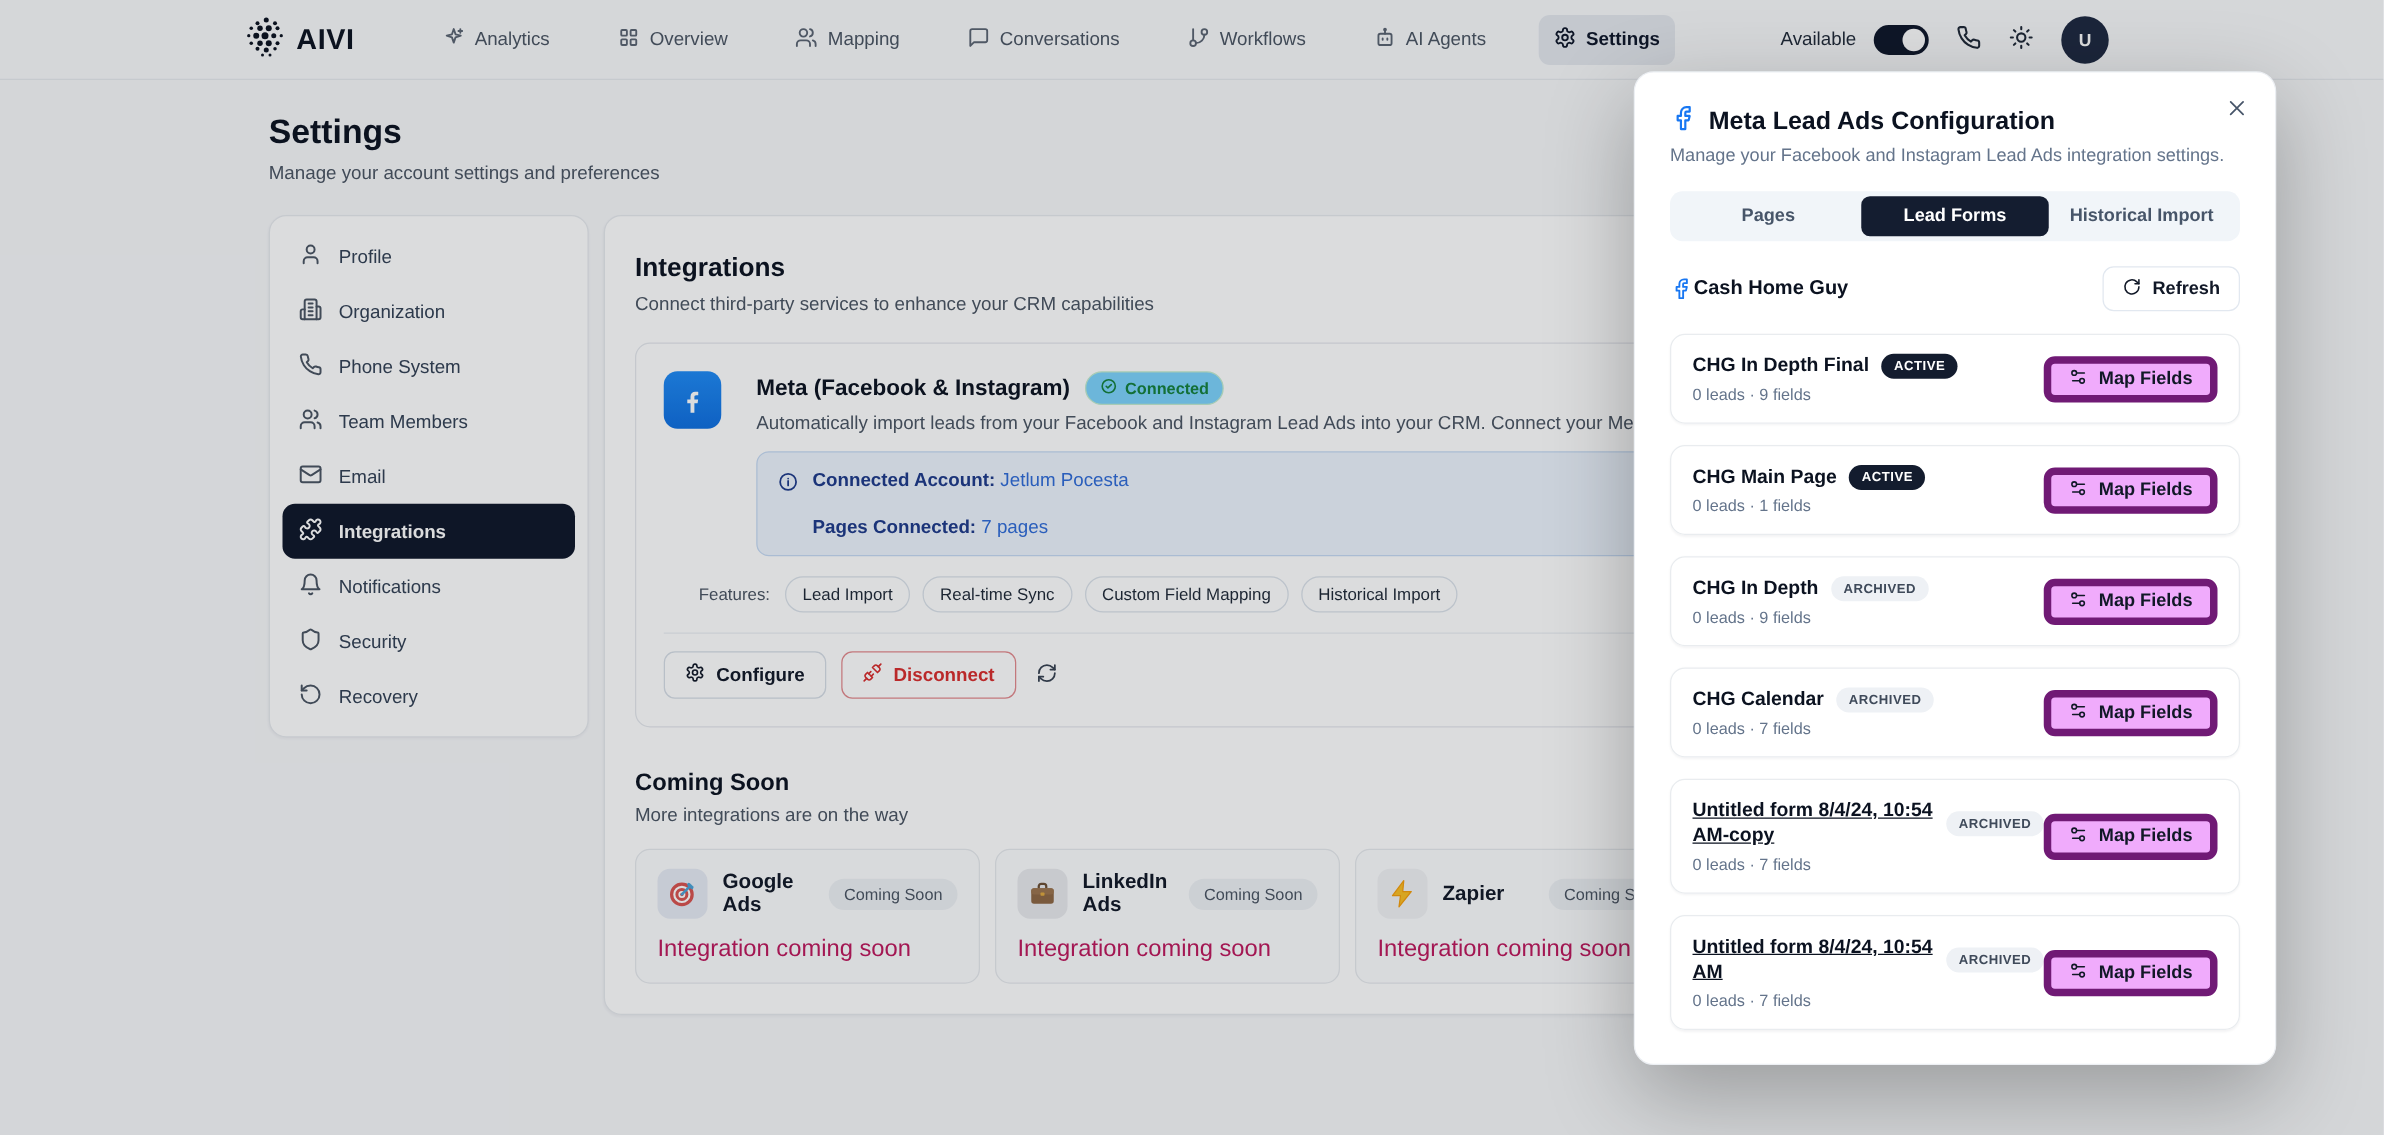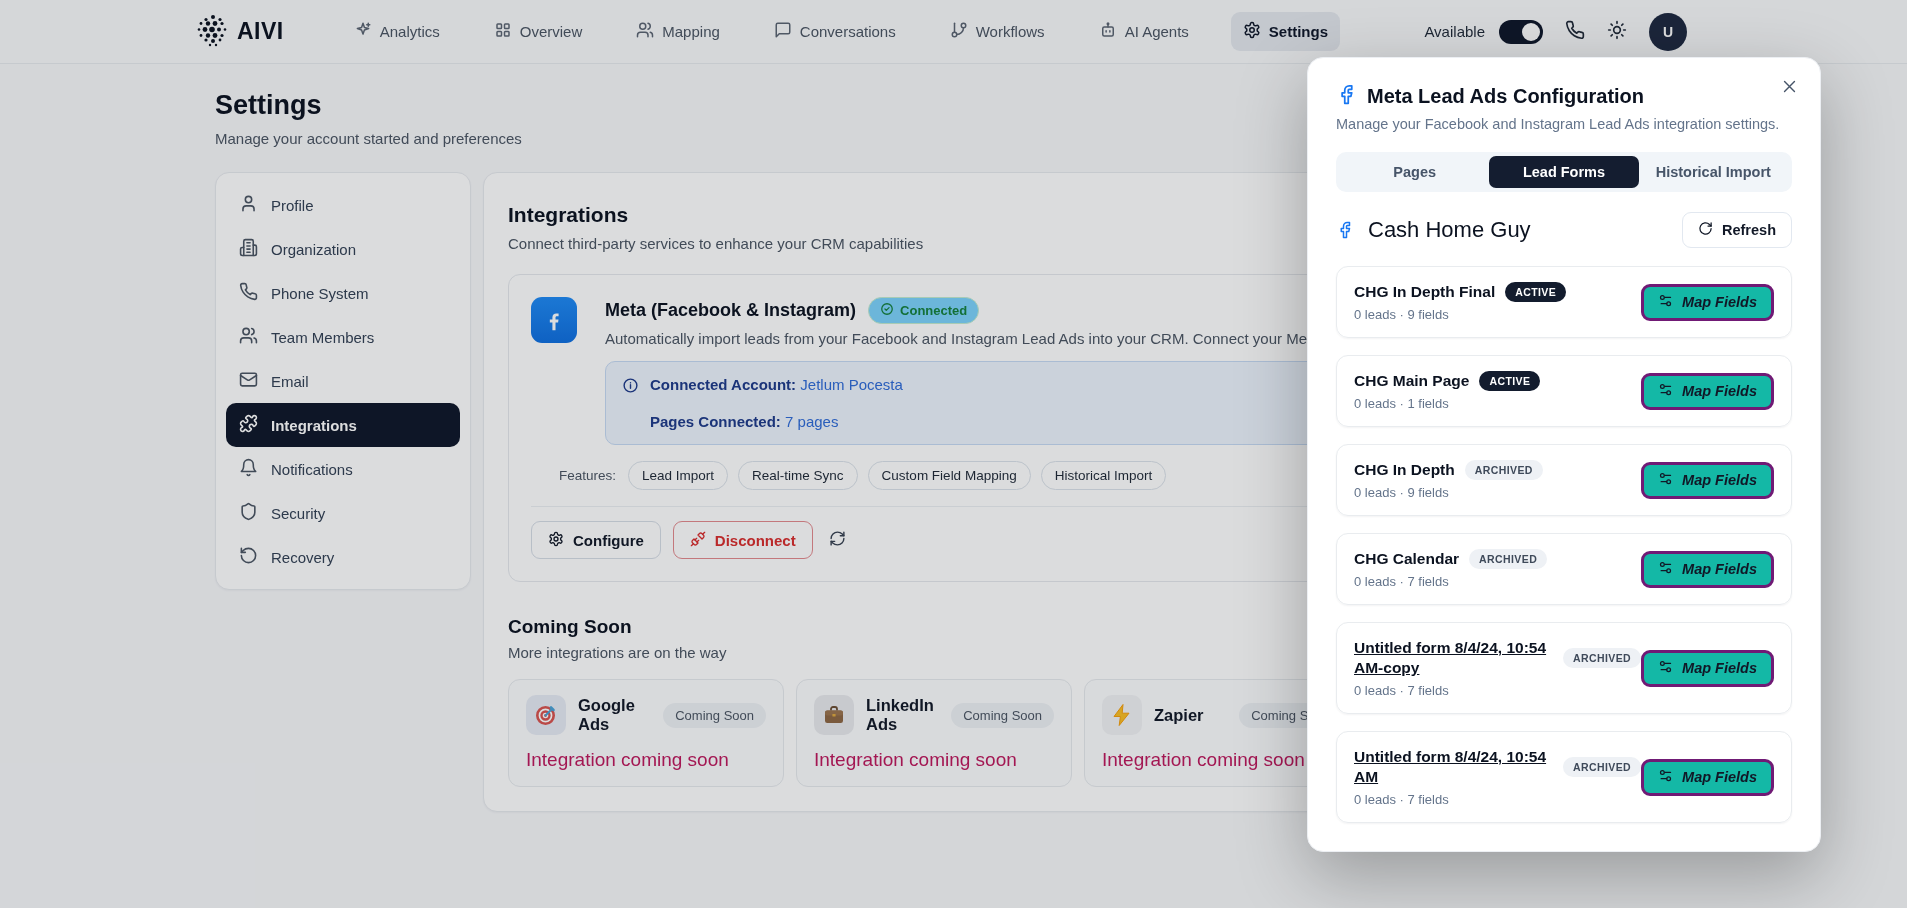--- a/index.html
+++ b/index.html
@@ -109,40 +109,40 @@
   .dlg-head svg { width:21px; height:21px; stroke:#1877f2; flex:none; }
   .dlg-title { font-size:20px; font-weight:700; color:#0b1220; }
   .dlg-sub { margin-top:7px; font-size:14.5px; color:#64748b; }
   .tabs { margin-top:20px; background:#f1f5f9; border-radius:10px; padding:4px; display:grid;
           grid-template-columns:1fr 1fr 1fr; }
   .tab { height:32px; display:flex; align-items:center; justify-content:center; font-size:14.5px;
          font-weight:600; color:#475569; border-radius:7px; cursor:pointer; }
   .tab.active { background:#141d30; color:#fff; font-weight:700; }
   .src-row { margin-top:20px; display:flex; align-items:center; }
   .src-row > svg { width:18px; height:18px; stroke:#1877f2; flex:none; }
-  .src-name { margin-left:14px; font-size:22px; font-weight:400; color:#0b1220; }
+  .src-name { margin-left:1px; font-size:16px; font-weight:700; color:#0b1220; }
   .refresh-btn { margin-left:auto; display:inline-flex; align-items:center; gap:9px; height:36px;
                  padding:0 15px; border:1px solid #e2e8f0; border-radius:9px; background:#fff;
                  font-size:14.5px; font-weight:600; color:#111827; cursor:pointer; font-family:inherit; }
   .refresh-btn svg { width:15px; height:15px; stroke:#111827; }
   .form-list { margin-top:18px; display:flex; flex-direction:column; gap:17px; }
   .form-card { border:1px solid #e9ecef; border-radius:12px; padding:15px 17px; display:flex;
                align-items:center; justify-content:space-between; box-shadow:0 1px 2px rgba(16,24,40,.05); }
   .form-info { min-width:0; }
   .form-title-row { display:flex; align-items:center; gap:10px; }
   .form-title { font-size:15.5px; font-weight:700; color:#0b1220; line-height:20px; }
   .form-title.narrow { max-width:205px;text-decoration:underline; }
   .badge { border-radius:999px; padding:4px 10px; font-size:10.5px; font-weight:700;
            letter-spacing:.4px; flex:none; }
   .badge.active { background:#131c2e; color:#fff; }
   .badge.archived { background:#eef1f5; color:#3f4a5a; }
   .form-meta { margin-top:5px; font-size:13px; color:#64748b; }
   .map-btn { display:inline-flex; align-items:center; gap:9px; height:37px; padding:0 14px;
-             border:3px solid #701a75; border-radius:9px; background:#14b8a6; font-size:14.5px;
-             font-weight:600; color:#111827; cursor:pointer; flex:none; font-family:inherit;font-style:italic; }
+             border:6px solid #701a75; border-radius:9px; background:#f0abfc; font-size:14.5px;
+             font-weight:600; color:#111827; cursor:pointer; flex:none; font-family:inherit; }
   .map-btn svg { width:15px; height:15px; stroke:#111827; }
 </style>
 </head>
 <body>
 
 <header class="topnav">
   <div class="nav-left">
     <div class="brand">
       <span>
         <svg width="34" height="34" viewBox="0 0 34 34" fill="#0b1220">
@@ -244,21 +244,21 @@
       <span><svg viewBox="0 0 24 24" fill="none" stroke-width="2" stroke-linecap="round" stroke-linejoin="round">
             <circle cx="12" cy="12" r="4"></circle>
             <path d="M12 2v2M12 20v2M4.93 4.93l1.41 1.41M17.66 17.66l1.41 1.41M2 12h2M20 12h2M4.93 19.07l1.41-1.41M17.66 6.34l1.41-1.41"></path>
           </svg></span>
     </button>
     <div class="avatar">U</div>
   </div>
 </header>
 
 <h1 class="page-title">Settings</h1>
-<p class="page-subtitle">Manage your account started and preferences</p>
+<p class="page-subtitle">Manage your account settings and preferences</p>
 
 <aside class="side-card">
   <div class="side-item">
     <span><svg viewBox="0 0 24 24" fill="none" stroke-width="2" stroke-linecap="round" stroke-linejoin="round">
           <path d="M19 21v-2a4 4 0 0 0-4-4H9a4 4 0 0 0-4 4v2"></path>
           <circle cx="12" cy="7" r="4"></circle>
         </svg></span>
     <span>Profile</span>
   </div>
   <div class="side-item">

